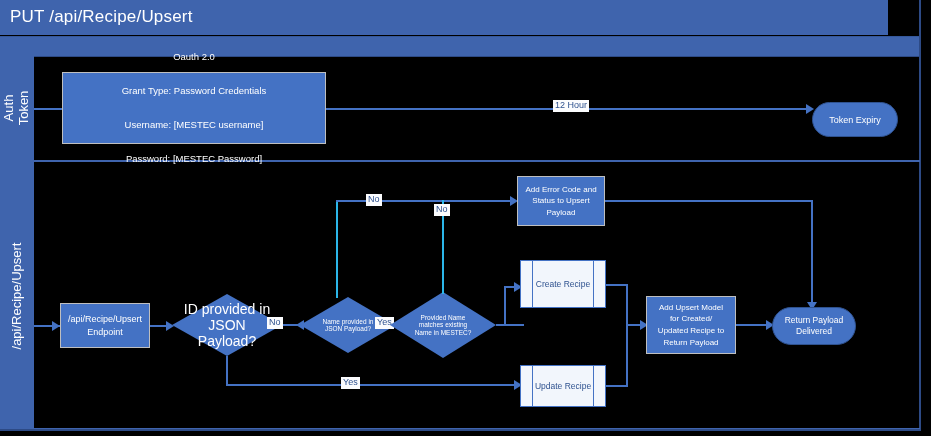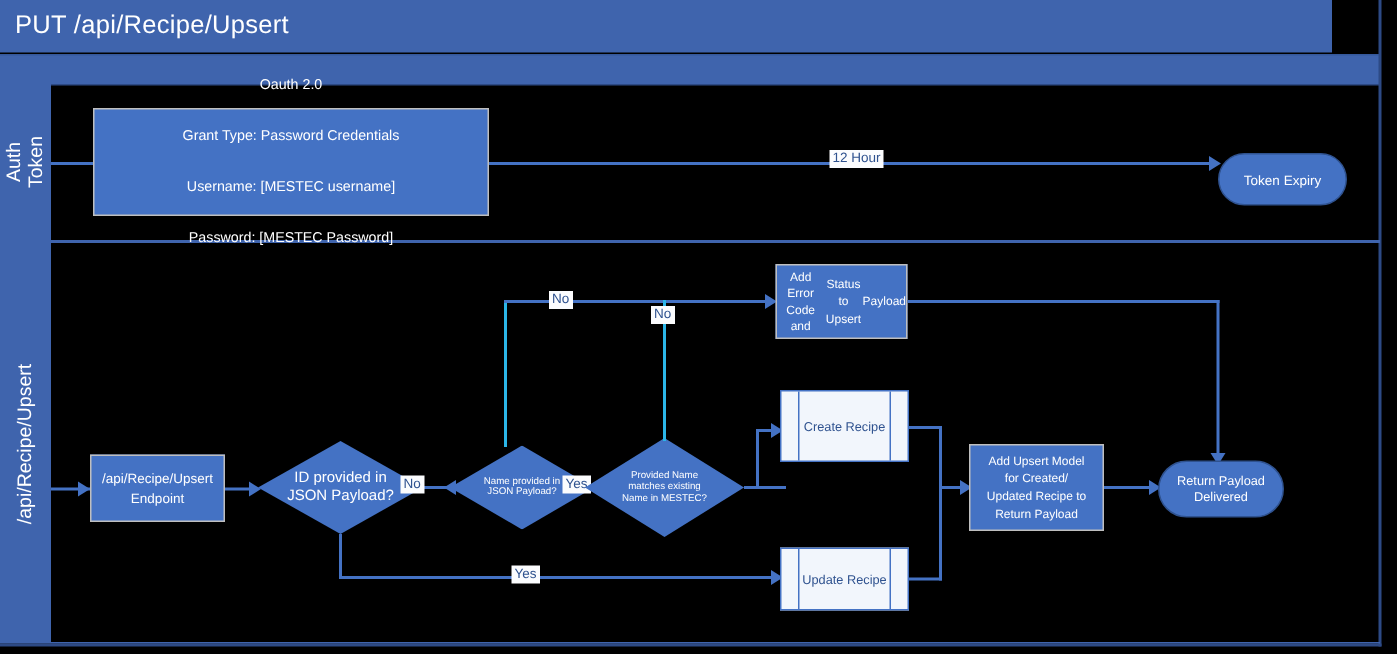--- a/index.html
+++ b/index.html
@@ -95,21 +95,21 @@
   <div class="node proc" style="left:60px;top:303px;width:90px;height:45px;font-size:9px;line-height:1.35;flex-direction:column;">
     <div>/api/Recipe/Upsert</div>
     <div>Endpoint</div>
   </div>
 
   <div class="ln" style="left:150px;top:325px;width:22px;height:2px;"></div>
   <div class="arw r" style="left:166px;top:321px;"></div>
 
   <div class="diamond" style="left:172px;top:294px;width:110px;height:62px;">
     <div class="dshape"></div>
-    <div class="dtxt" style="font-size:10px;">
+    <div class="dtxt" style="font-size:14px;">
       <div>ID provided in</div>
       <div>JSON Payload?</div>
     </div>
   </div>
 
   <div class="ln" style="left:282px;top:324px;width:18px;height:2px;"></div>
   <div class="arw l" style="left:296px;top:320px;"></div>
   <div class="elab" style="left:267px;top:317px;">No</div>
 
   <div class="ln" style="left:226px;top:356px;width:2px;height:30px;"></div>
@@ -144,21 +144,21 @@
   </div>
 
   <div class="ln cy" style="left:442px;top:200px;width:2px;height:94px;"></div>
   <div class="elab" style="left:434px;top:204px;">No</div>
 
   <div class="ln" style="left:496px;top:324px;width:28px;height:2px;"></div>
   <div class="ln" style="left:504px;top:286px;width:2px;height:40px;"></div>
   <div class="ln" style="left:504px;top:286px;width:16px;height:2px;"></div>
   <div class="arw r" style="left:514px;top:282px;"></div>
 
-  <div class="node proc" style="left:517px;top:176px;width:88px;height:50px;font-size:8px;line-height:1.4;flex-direction:row;">
+  <div class="node proc" style="left:517px;top:176px;width:88px;height:50px;font-size:8px;line-height:1.4;flex-direction:column;">
     <div>Add Error Code and</div>
     <div>Status to Upsert</div>
     <div>Payload</div>
   </div>
 
   <div class="ln" style="left:605px;top:200px;width:208px;height:2px;"></div>
   <div class="ln" style="left:811px;top:200px;width:2px;height:106px;"></div>
   <div class="arw d" style="left:807px;top:302px;"></div>
 
   <div class="node predef" style="left:520px;top:260px;width:86px;height:48px;font-size:8.5px;">Create Recipe</div>

